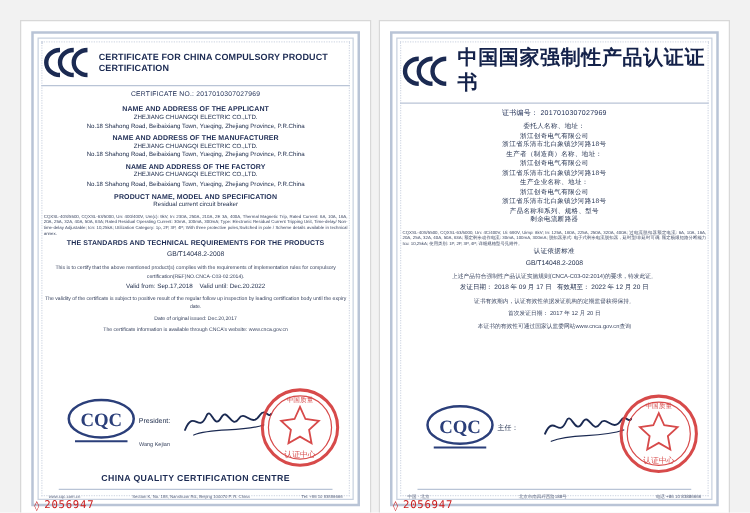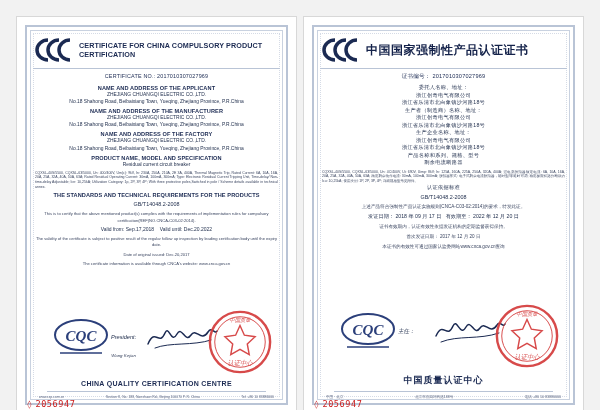--- a/index.html
+++ b/index.html
@@ -66,21 +66,21 @@
   }
   .ccc-logo svg{display:block;}
   .hdr-title{
     font-size:7.2px;
     font-weight:bold;
     color:#1b2a52;
     letter-spacing:.1px;
     line-height:1.25;
   }
   .hdr-title.cn{
-    font-size:12px;
+    font-size:16px;
     letter-spacing:.5px;
     color:#14224a;
   }
   .hdr-rule{
     height:1px;background:#b9c4d6;
     margin:5px 0 4px 0;
   }
   .certno{
     font-size:5.4px;
     color:#1b2a52;
@@ -134,21 +134,20 @@
     line-height:1.5;
     margin-top:2px;
   }
   .valid.cn{font-size:5.2px;}
 
   
   .sign-band{
     position:relative;
     height:74px;
     margin-top:auto;
-    font-style:italic;
   }
   .cqc-mark{
     position:absolute;
     left:20px;top:8px;
     width:56px;height:44px;
   }
   .seal{
     position:absolute;
     right:6px;top:0px;
     width:68px;height:68px;
@@ -395,21 +394,20 @@
           <svg viewBox="0 0 140 140" width="68" height="68">
             <circle cx="70" cy="70" r="62" fill="none" stroke="#d43b3b" stroke-width="5"></circle>
             <circle cx="70" cy="70" r="52" fill="none" stroke="#d43b3b" stroke-width="2"></circle>
             <path d="M70 36 l9 20 22 3 -16 15 4 22 -19-11 -19 11 4-22 -16-15 22-3z" fill="none" stroke="#d43b3b" stroke-width="3"></path>
             <text x="70" y="118" font-size="13" text-anchor="middle" fill="#d43b3b" font-family="Liberation Sans, sans-serif">认证中心</text>
             <text x="70" y="28" font-size="11" text-anchor="middle" fill="#d43b3b" font-family="Liberation Sans, sans-serif">中国质量</text>
           </svg>
         </div>
       </div>
 
-      <div class="org cn">中国质量认证中心</div>
       <div class="foot-rule"></div>
       <div class="foot cn">
         <span>中国 · 北京</span>
         <span>北京市南四环西路188号</span>
         <span>电话 +86 10 83886666</span>
       </div>
     </div>
 
     <div class="serial">
       <span class="glyph">◊</span>

